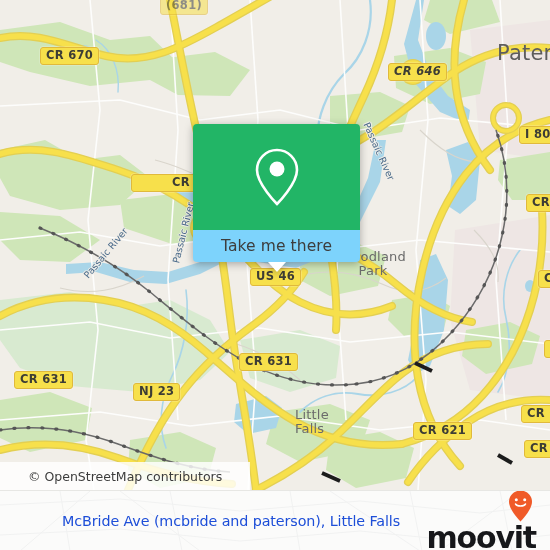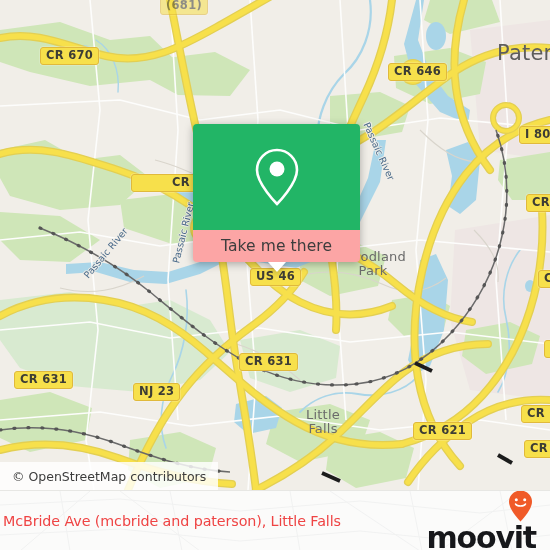--- a/index.html
+++ b/index.html
@@ -72,21 +72,21 @@
     box-shadow: 0 0 0 .5px rgba(255,255,255,.35);
   }
   .shield.faded { opacity: .55; }
 
   
   #attribution {
     position: absolute;
     left: 0;
     top: 462px;
     height: 28px;
-    padding: 0 12px;
+    padding: 0 28px;
     display: flex;
     align-items: center;
     background: rgba(255,255,255,.82);
     color: #3c3c3c;
     font-family: "DejaVu Sans", sans-serif;
     font-size: 12.5px;
     white-space: nowrap;
   }
 
   
@@ -101,21 +101,21 @@
     height: 106px;
     background: #22b566;
     border-radius: 4px 4px 0 0;
     display: flex;
     align-items: center;
     justify-content: center;
   }
   #popup-pin { width: 54px; height: 62px; display:block; }
   #popup-foot {
     height: 32px;
-    background: #fca5a5;
+    background: #7dd3fc;
     border-radius: 0 0 4px 4px;
     display: flex;
     align-items: center;
     justify-content: center;
   }
   #popup-foot-label {
     color: #3d3d3d;
     font-family: "DejaVu Sans", sans-serif;
     font-size: 15.5px;
     letter-spacing: .1px;
@@ -146,25 +146,26 @@
     position: absolute;
     left: 0; top: 0; width: 550px; height: 60px;
     opacity: .10;
     pointer-events: none;
   }
   #footer-text {
     position: relative;
     z-index: 2;
     padding-left: 3px;
     width: 400px;
-    color: #ef4444;
+    color: #1d4ed8;
     font-family: "DejaVu Sans", sans-serif;
     font-size: 14.3px;
     line-height: 20px;
     letter-spacing: -.1px;
+    text-align: right;
   }
   #brand {
     position: absolute;
     z-index: 2;
     right: 14px; top: 50%;
     transform: translateY(-50%);
     display: flex;
     align-items: flex-end;
     flex-direction: column;
   }
@@ -326,32 +327,32 @@
         <path d="M322 473 L340 481"></path>
         <path d="M498 455 L512 463"></path>
       </g>
     </svg>
 
     <div class="maplabel placelabel bigplace" style="left:497px; top:42px;">Paterson</div>
 
     <div class="maplabel placelabel" style="left:337px; top:250px; width:72px; text-align:center;">Woodland
 Park</div>
 
-    <div class="maplabel placelabel" style="left:295px; top:408px; width:56px; text-align:center;">Little
+    <div class="maplabel placelabel" style="left:295px; top:408px; width:56px; text-align:left;">Little
 Falls</div>
 
     <div class="maplabel riverlabel" style="left:86px; top:272px; transform:rotate(-50deg); transform-origin:left center;">Passaic River</div>
 
     <div class="maplabel riverlabel" style="left:176px; top:258px; transform:rotate(-76deg); transform-origin:left center;">Passaic River</div>
 
     <div class="maplabel riverlabel" style="left:366px; top:118px; transform:rotate(66deg); transform-origin:left center;">Passaic River</div>
 
     <div class="shield faded" style="left:160px; top:-3px;">(681)</div>
     <div class="shield" style="left:40px;  top:47px;">CR 670</div>
-    <div class="shield" style="left:388px; top:63px;">CR 646</div>
+    <div class="shield" style="left:388px; top:63px;font-style:italic;">CR 646</div>
     <div class="shield" style="left:519px; top:126px;">I 80</div>
     <div class="shield" style="left:131px; top:174px;padding-left:40px;">CR 640</div>
     <div class="shield" style="left:526px; top:194px;">CR 6</div>
     <div class="shield" style="left:250px; top:268px;">US 46</div>
     <div class="shield" style="left:538px; top:270px;">C</div>
     <div class="shield" style="left:544px; top:340px;">C</div>
     <div class="shield" style="left:239px; top:353px;">CR 631</div>
     <div class="shield" style="left:14px; top:371px;">CR 631</div>
     <div class="shield" style="left:133px; top:383px;">NJ 23</div>
     <div class="shield" style="left:521px; top:405px;">CR 631</div>

